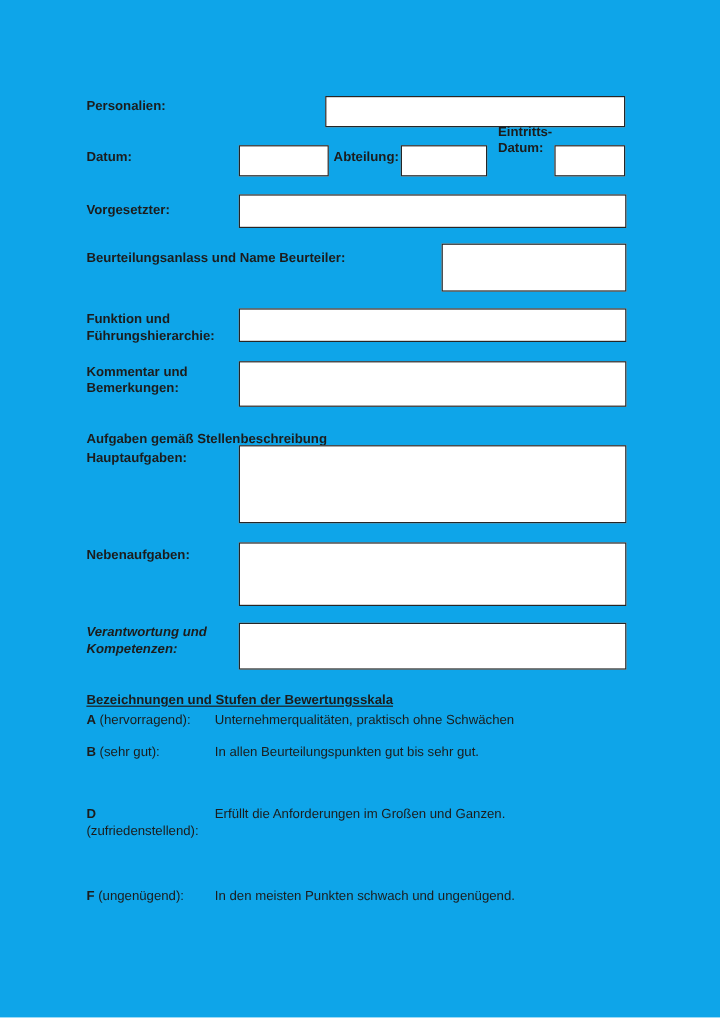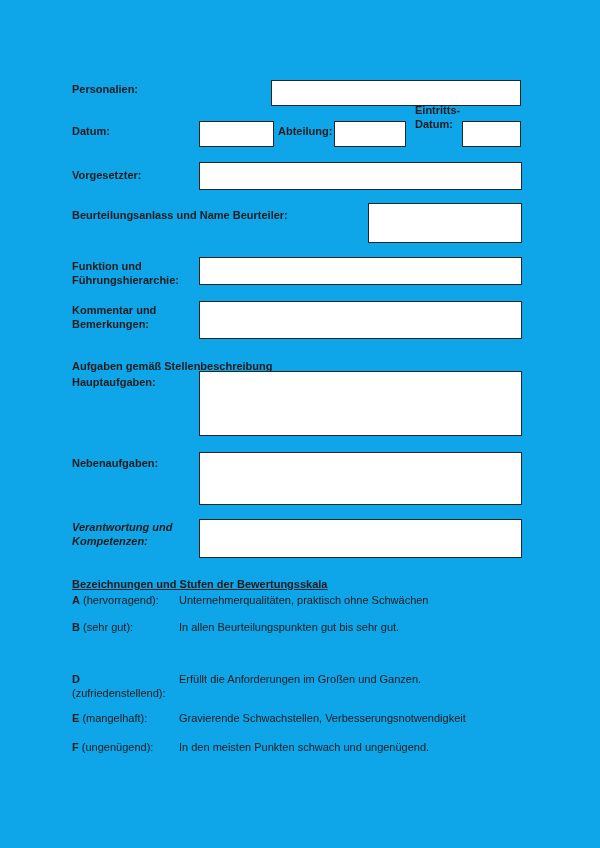--- a/index.html
+++ b/index.html
@@ -136,23 +136,19 @@
     <span class="scale-label"><span class="scale-letter">B</span> <span>(sehr gut):</span></span>
     <span class="scale-desc">In allen Beurteilungspunkten gut bis sehr gut.</span>
   </div>
 
 
   <div class="scale-row row-d">
     <span class="scale-label"><span class="scale-letter">D</span> <span>(zufriedenstellend):</span></span>
     <span class="scale-desc">Erfüllt die Anforderungen im Großen und Ganzen.</span>
   </div>
 
-  <div class="scale-row row-e">
-    <span class="scale-label"><span class="scale-letter">E</span> <span>(mangelhaft):</span></span>
-    <span class="scale-desc">Gravierende Schwachstellen, Verbesserungsnotwendigkeit</span>
-  </div>
 
   <div class="scale-row row-f">
     <span class="scale-label"><span class="scale-letter">F</span> <span>(ungenügend):</span></span>
     <span class="scale-desc">In den meisten Punkten schwach und ungenügend.</span>
   </div>
 
 </div>
 
 </body></html>

